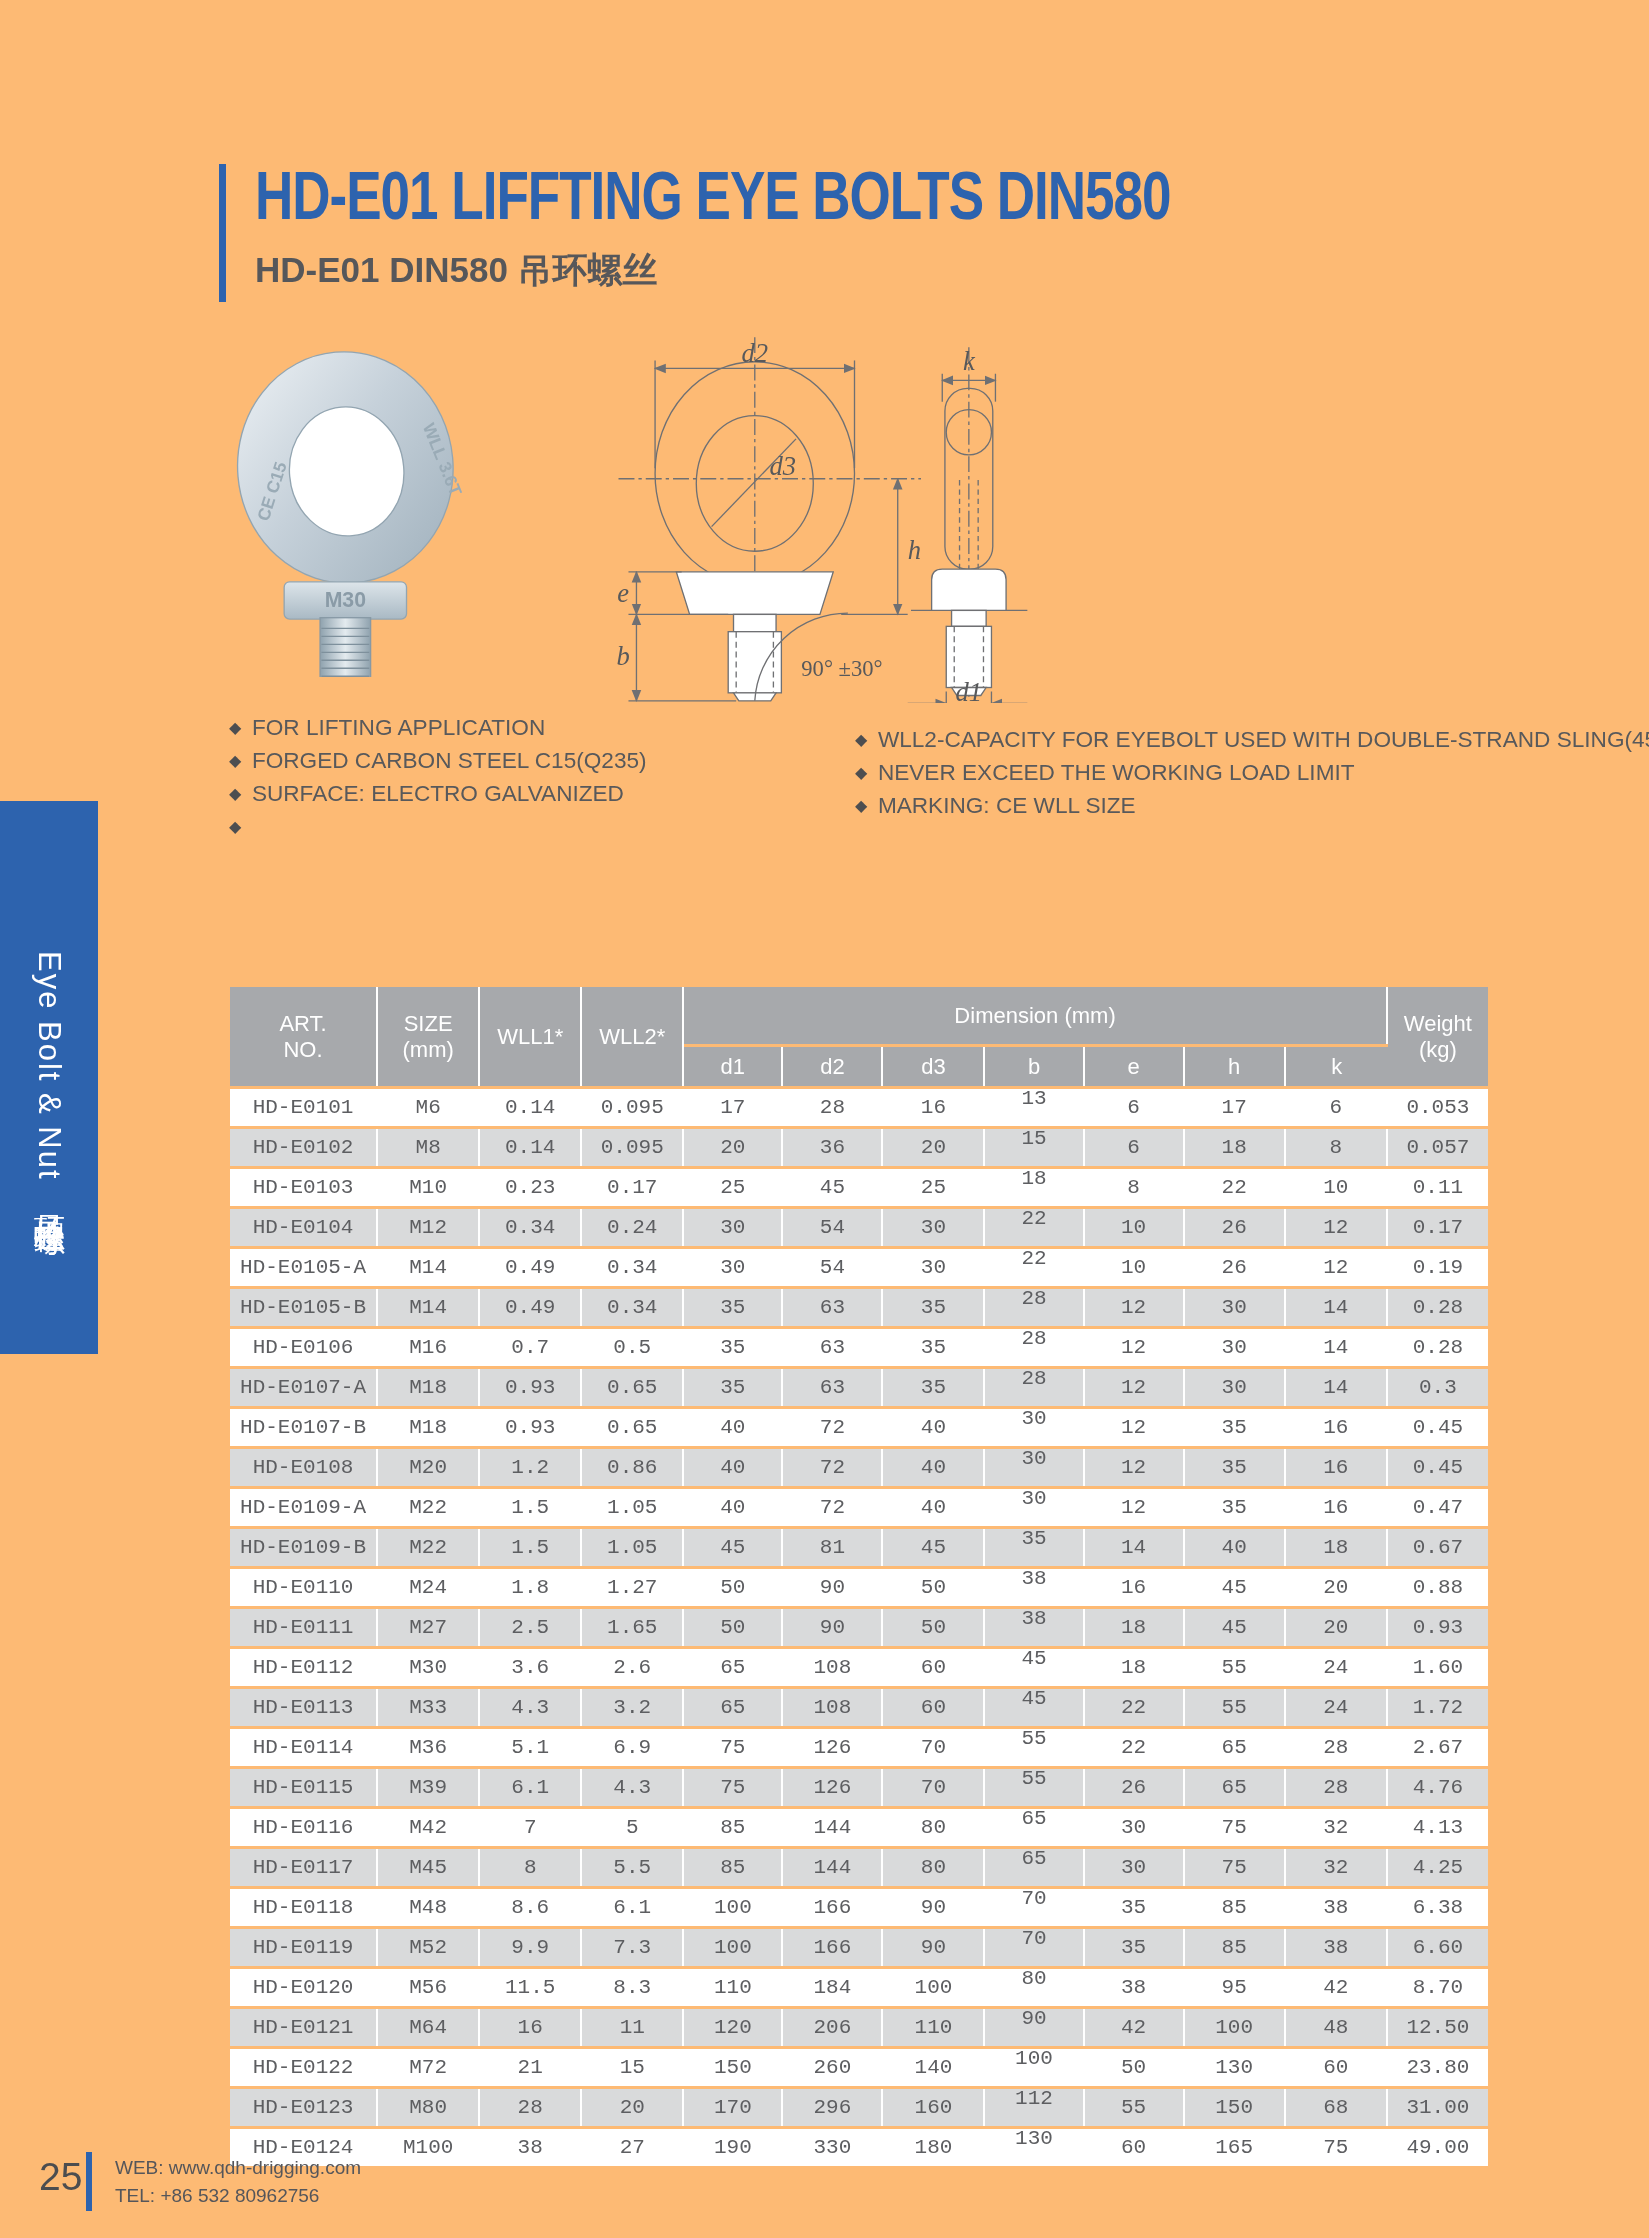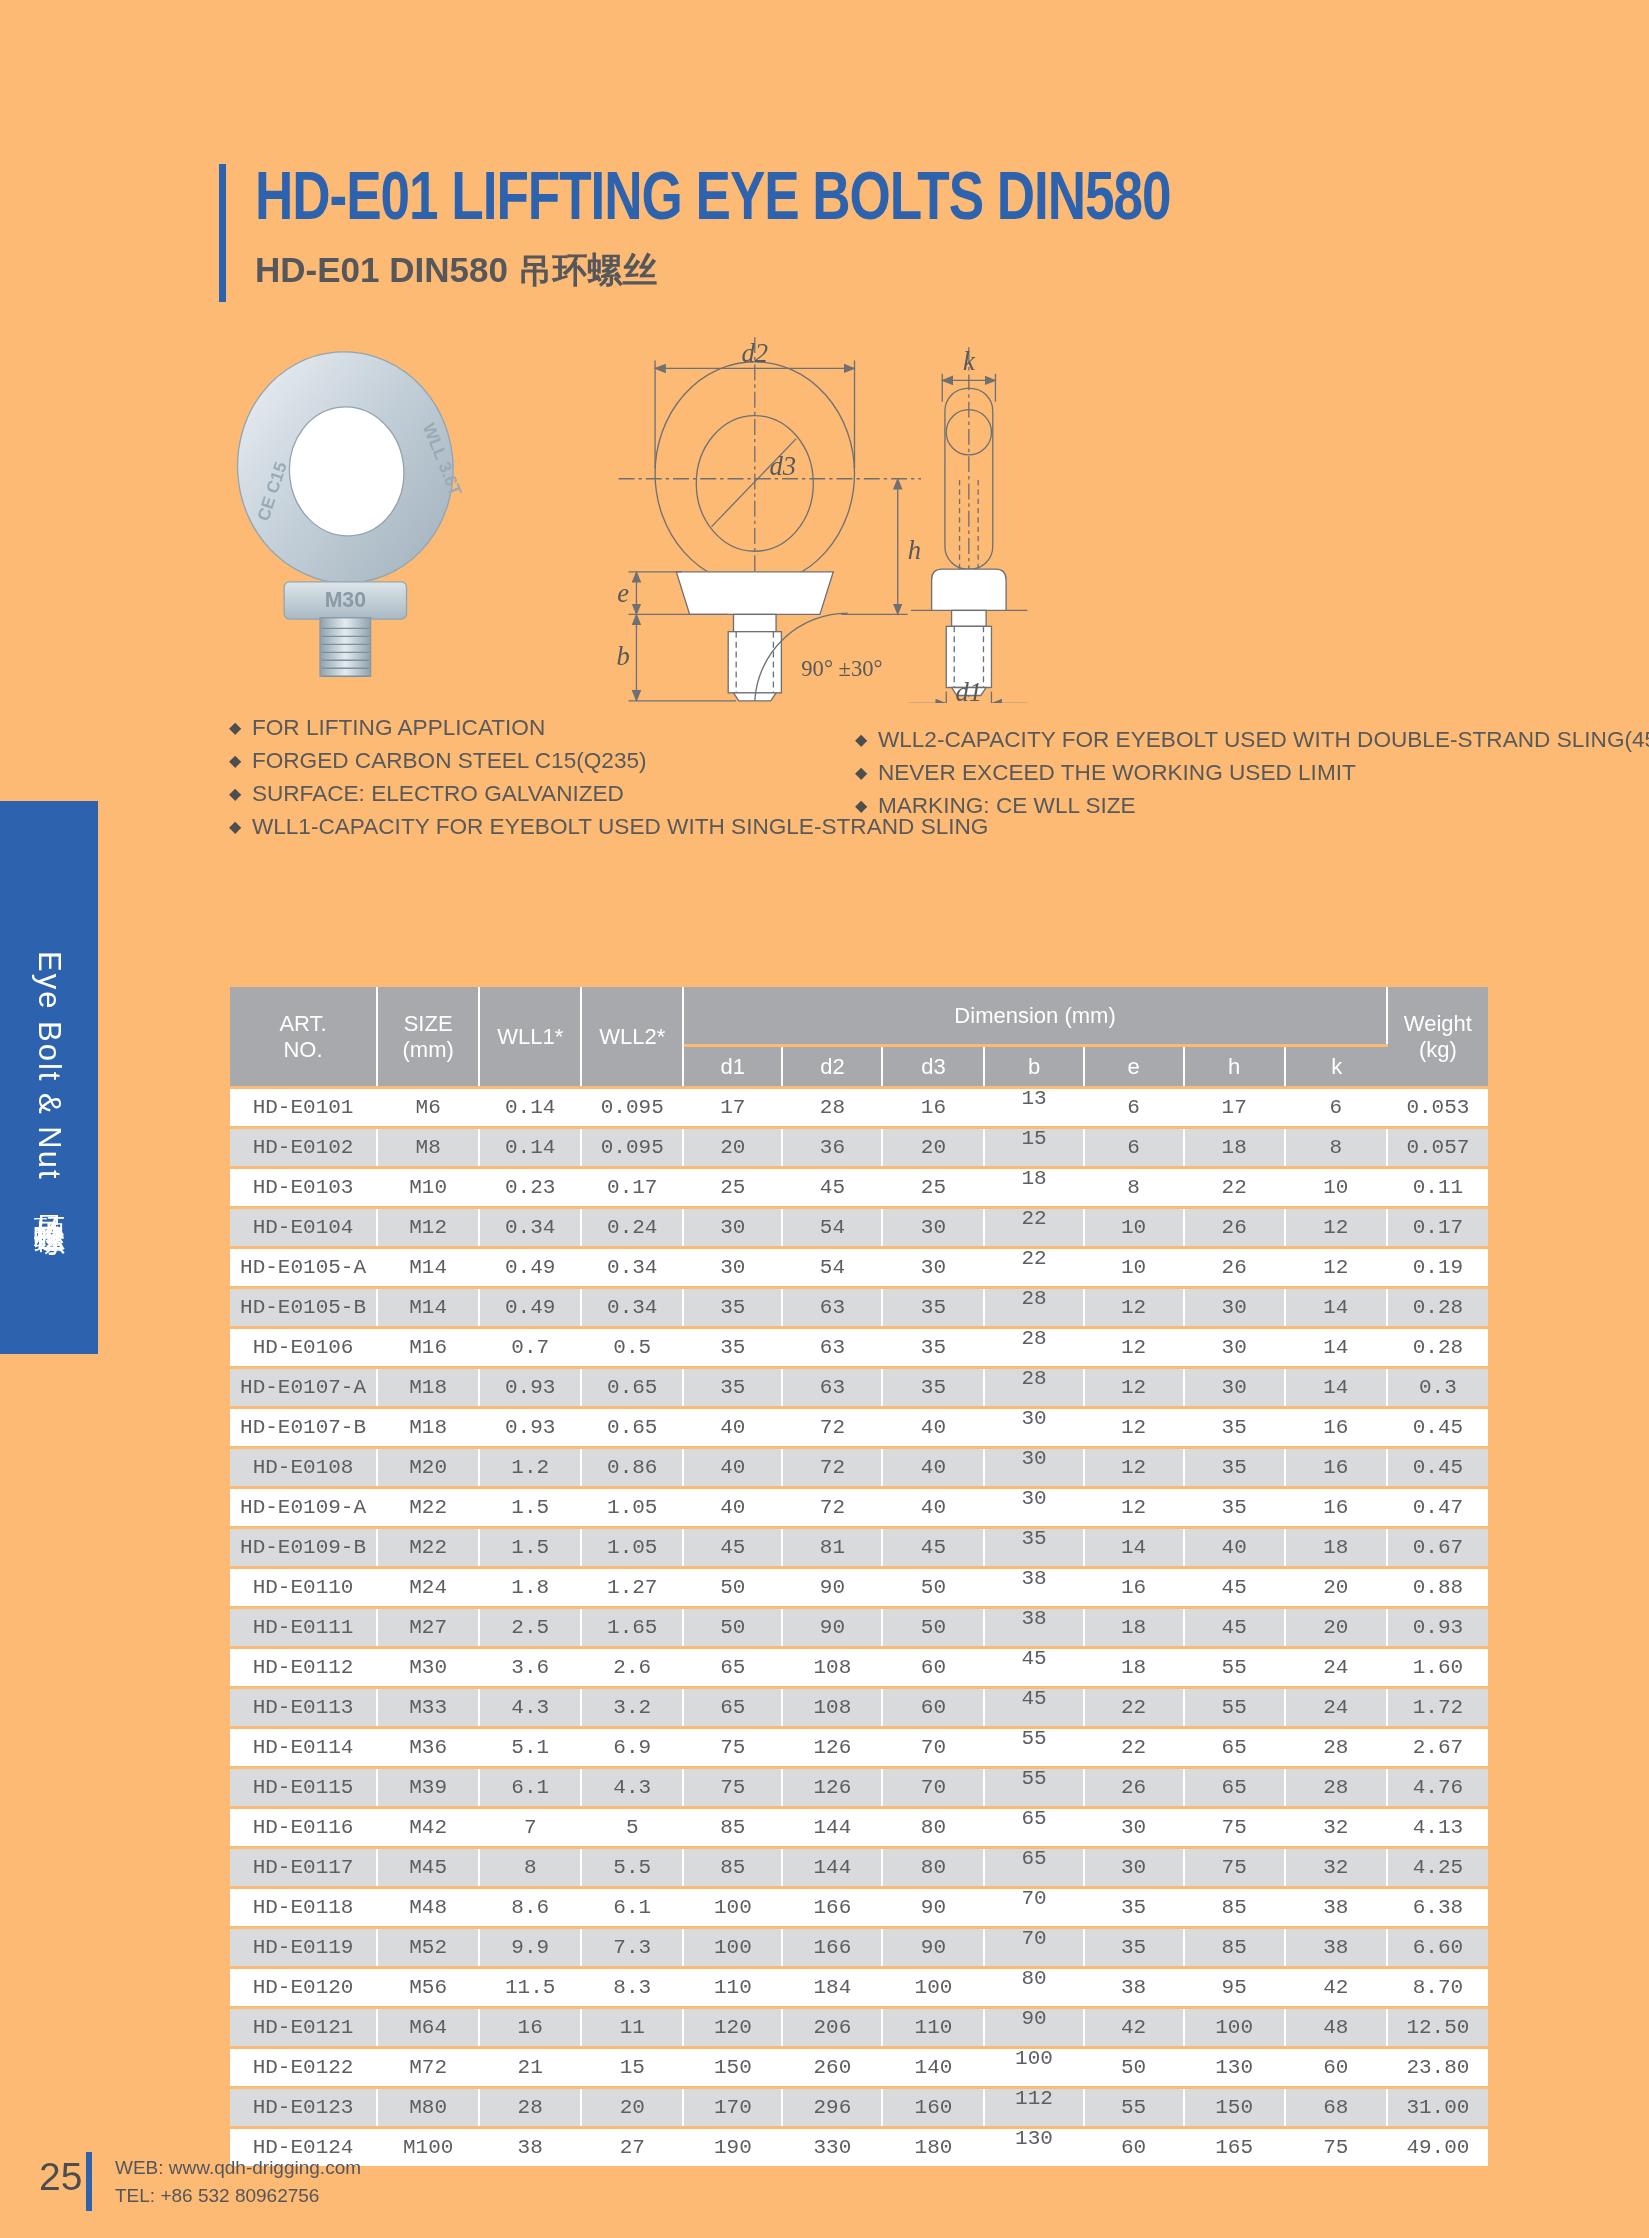--- a/index.html
+++ b/index.html
@@ -181,31 +181,30 @@
     <li>
         <span class="diamond">◆</span>
         <span>FORGED CARBON STEEL C15(Q235)</span>
       </li>
     <li>
         <span class="diamond">◆</span>
         <span>SURFACE: ELECTRO GALVANIZED</span>
       </li>
     <li>
         <span class="diamond">◆</span>
-        <span>WLL1-CAPACITY FOR EYEBOLT USED WITH SINGLE-STRAND SLING</span>
       </li>
   </ul>
   <ul class="features features-right">
     <li>
         <span class="diamond">◆</span>
         <span>WLL2-CAPACITY FOR EYEBOLT USED WITH DOUBLE-STRAND SLING(45°)</span>
       </li>
     <li>
         <span class="diamond">◆</span>
-        <span>NEVER EXCEED THE WORKING USED LIMIT</span>
+        <span>NEVER EXCEED THE WORKING LOAD LIMIT</span>
       </li>
     <li>
         <span class="diamond">◆</span>
         <span>MARKING: CE WLL SIZE</span>
       </li>
   </ul>
 
   <div class="table-wrap">
     <table class="spec">
       <colgroup>

